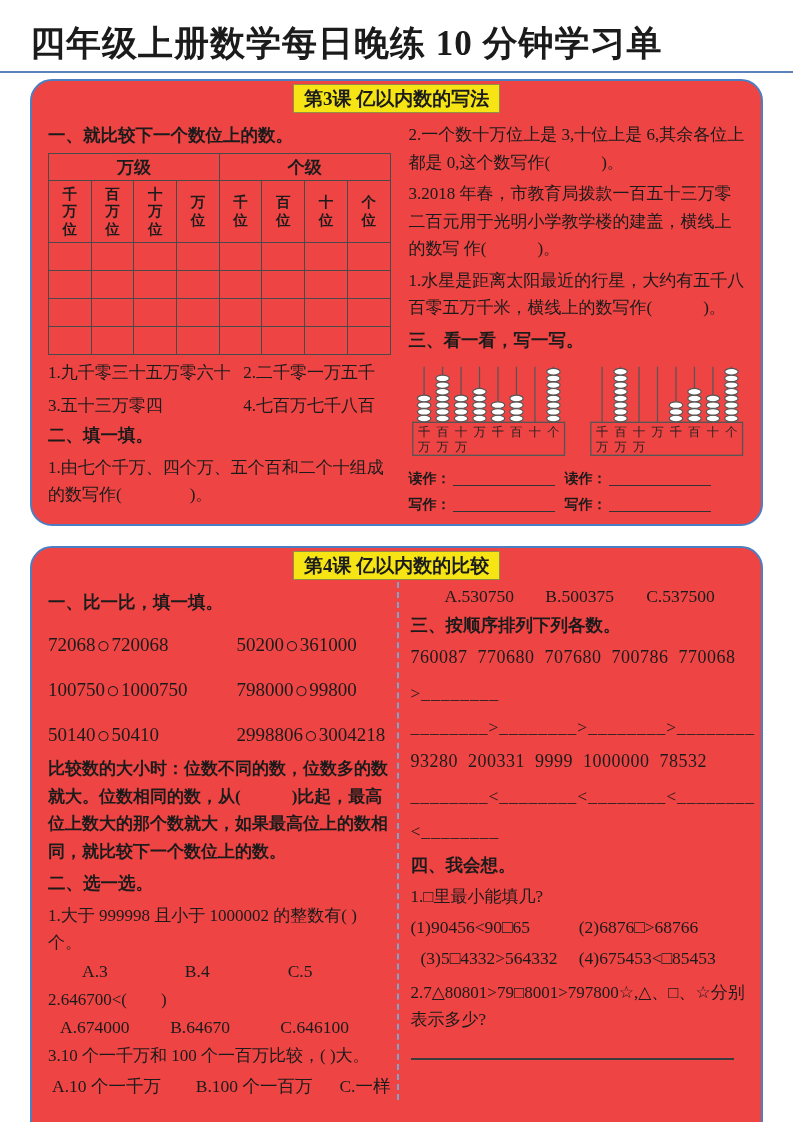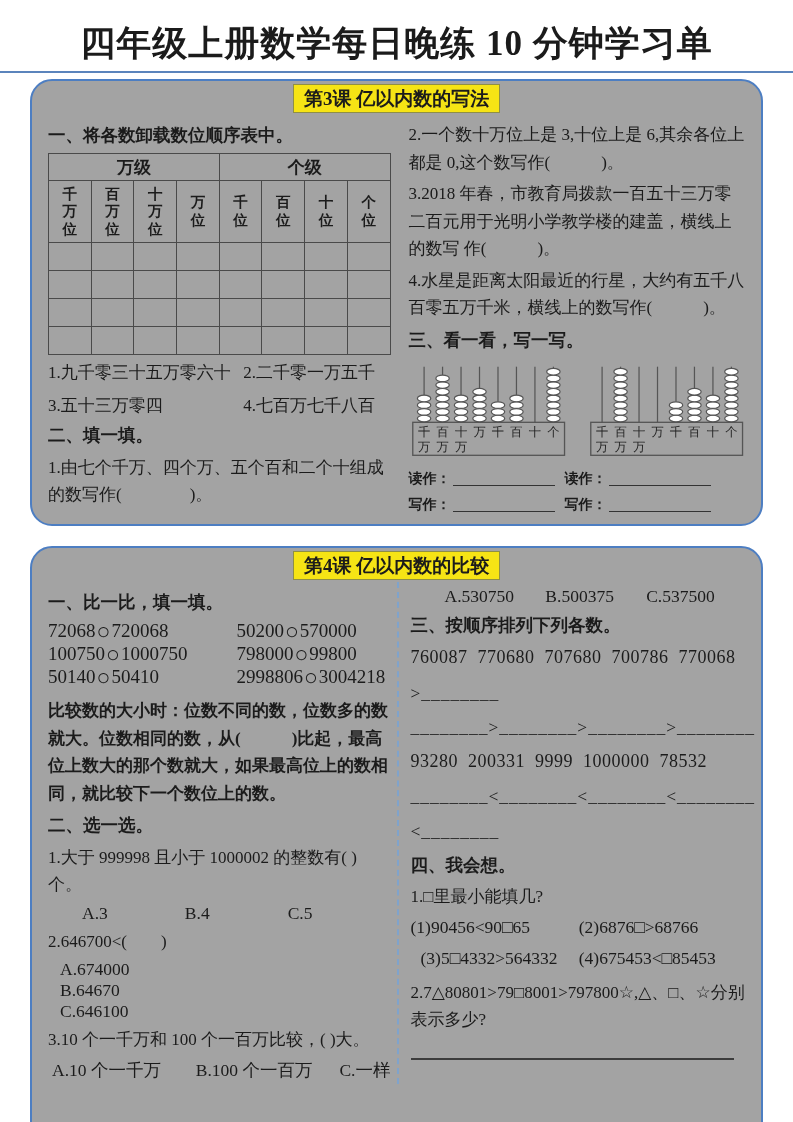--- a/index.html
+++ b/index.html
@@ -1,23 +1,23 @@
 <!DOCTYPE html>
 <html><head>
 <meta charset="utf-8">
 <style>
   * { box-sizing: border-box; }
   body { margin: 0; background: #fff; color: #1b1b1b;
          font-family: "Liberation Serif", "DejaVu Serif", "DejaVu Sans", serif; }
   .page { width: 793px; height: 1122px; margin: 0 auto; padding: 16px 30px 0; overflow: hidden; background: #fff; position: relative; }
 
-  h1.title { margin: 4px 0 0; text-align: center; font-size: 35px; font-weight: 900; letter-spacing: 1px; }
+  h1.title { margin: 4px 0 0; text-align: left; font-size: 35px; font-weight: 900; letter-spacing: 1px; }
   .title-rule { border-bottom: 2px solid #5b84bc; margin: 4px -30px 0; }
 
-  .card { border: 2.5px solid #4d7ec2; border-radius: 22px; margin-top: 6px; padding: 0 14px 6px; background: #a3a3a3; }
+  .card { border: 2.5px solid #4d7ec2; border-radius: 22px; margin-top: 6px; padding: 0 14px 6px; background: #ef4444; }
   .card-header { display: table; margin: 3px auto 2px; background: #f6e415; border: 1px solid #8f8f45;
                  padding: 0 10px; font-size: 19px; font-weight: bold; line-height: 27px; }
   .cols { display: flex; }
   .col { width: 50%; padding: 2px 6px 0 2px; }
   .col.r { padding: 2px 0 0 12px; }
   .divided .col.r { border-left: 2px dashed #7fa3cc; }
 
   p { margin: 4px 0; font-size: 17px; line-height: 1.62; }
   .q-title { font-weight: bold; font-size: 17.5px; }
 
@@ -31,21 +31,21 @@
 
   .items-grid { display: grid; grid-template-columns: 57% 43%; row-gap: 10px; margin: 6px 0 2px; font-size: 17px; }
 
   
   .abacus-row { display: flex; gap: 18px; margin: 6px 0 2px; }
   .abacus { width: 172px; height: 102px; }
   .rw-row { display: flex; align-items: flex-end; margin: 8px 0 2px; font-size: 14px; font-weight: bold; }
   .rw-row .blank { display: inline-block; width: 102px; border-bottom: 1.7px solid #333; height: 1.1em; margin: 0 10px 2px 2px; }
 
   
-  .pairs { display: grid; grid-template-columns: 55% 45%; margin: 4px 0 8px; font-size: 19px; }
+  .pairs { display: grid; grid-template-columns: 55% 45%; row-gap: 22px; margin: 18px 0 8px; font-size: 19px; }
   .pair { white-space: nowrap; }
   .circ { font-size: 23px; line-height: 1; vertical-align: -2px; padding: 0 1px; }
   .opts { display: flex; margin: 2px 0; font-size: 17.5px; }
   .opts span { flex: 1; }
   .opts.indent span:first-child { padding-left: 34px; }
   .numsline { white-space: pre-wrap; font-size: 18px; letter-spacing: 0.5px; }
   .orderline { font-size: 17.5px; letter-spacing: 1px; margin: 6px 0; }
   .answer-rule { border-top: 2px solid #3c3c3c; width: 96%; margin: 24px 0 14px; }
 
   .watermark { position: relative; text-align: center; margin-top: 8px; height: 28px; }
@@ -60,21 +60,21 @@
 <div class="page">
 
   <h1 class="title">四年级上册数学每日晚练 10 分钟学习单</h1>
   <div class="title-rule"></div>
 
   <section class="card" style="height:447px;">
     <div class="card-header">第3课 亿以内数的写法</div>
     <div class="cols">
 
       <div class="col">
-        <p class="q-title">一、将各数卸载数位顺序表中。</p>
+        <p class="q-title">一、就比较下一个数位上的数。</p>
 
         <table class="place">
           <thead>
             <tr>
               <th class="grp" colspan="4">万级</th>
               <th class="grp" colspan="4">个级</th>
             </tr>
             <tr>
               <th class="colh"><span>千万位</span></th>
               <th class="colh"><span>百万位</span></th>
@@ -137,21 +137,21 @@
           <span>4.七百万七千八百</span>
         </div>
 
         <p class="q-title">二、填一填。</p>
         <p>1.由七个千万、四个万、五个百和二个十组成的数写作(　　　　)。</p>
       </div>
 
       <div class="col r">
         <p>2.一个数十万位上是 3,十位上是 6,其余各位上都是 0,这个数写作(　　　)。</p>
         <p>3.2018 年春，市教育局拨款一百五十三万零二百元用于光明小学教学楼的建盖，横线上的数写 作(　　　)。</p>
-        <p>4.水星是距离太阳最近的行星，大约有五千八百零五万千米，横线上的数写作(　　　)。</p>
+        <p>1.水星是距离太阳最近的行星，大约有五千八百零五万千米，横线上的数写作(　　　)。</p>
         <p class="q-title">三、看一看，写一写。</p>
 
         <div class="abacus-row">
           <svg id="abacus1" class="abacus" viewBox="0 0 170 100">
               <rect x="4" y="62" width="161" height="35" fill="none" stroke="#555" stroke-width="1.4"></rect>
               <line x1="16" y1="3" x2="16" y2="62" stroke="#555" stroke-width="1.3"></line>
               <ellipse cx="16" cy="58" rx="7.1" ry="3.5" fill="#fff" stroke="#555" stroke-width="1.3"></ellipse>
               <ellipse cx="16" cy="50.9" rx="7.1" ry="3.5" fill="#fff" stroke="#555" stroke-width="1.3"></ellipse>
               <ellipse cx="16" cy="43.8" rx="7.1" ry="3.5" fill="#fff" stroke="#555" stroke-width="1.3"></ellipse>
               <ellipse cx="16" cy="36.7" rx="7.1" ry="3.5" fill="#fff" stroke="#555" stroke-width="1.3"></ellipse>
@@ -275,38 +275,38 @@
 
   <section class="card" style="height:664px; margin-top:20px;">
     <div class="card-header">第4课 亿以内数的比较</div>
     <div class="cols divided">
 
       <div class="col">
         <p class="q-title">一、比一比，填一填。</p>
 
         <div class="pairs">
           <span class="pair"><span>72068</span><span class="circ">○</span><span>720068</span></span>
-          <span class="pair"><span>50200</span><span class="circ">○</span><span>570000</span></span>
+          <span class="pair"><span>50200</span><span class="circ">○</span><span>361000</span></span>
           <span class="pair"><span>100750</span><span class="circ">○</span><span>1000750</span></span>
           <span class="pair"><span>798000</span><span class="circ">○</span><span>99800</span></span>
           <span class="pair"><span>50140</span><span class="circ">○</span><span>50410</span></span>
           <span class="pair"><span>2998806</span><span class="circ">○</span><span>3004218</span></span>
         </div>
 
         <p style="font-weight:600;">比较数的大小时：位数不同的数，位数多的数就大。位数相同的数，从(　　　)比起，最高位上数大的那个数就大，如果最高位上的数相同，就比较下一个数位上的数。</p>
 
         <p class="q-title">二、选一选。</p>
         <p>1.大于 999998 且小于 1000002 的整数有(  )个。</p>
         <div class="opts indent">
           <span>A.3</span>
           <span>B.4</span>
           <span>C.5</span>
         </div>
         <p>2.646700&lt;(　　)</p>
-        <div class="opts" style="padding-left:12px;flex-direction:column;">
+        <div class="opts" style="padding-left:12px;">
           <span>A.674000</span>
           <span>B.64670</span>
           <span>C.646100</span>
         </div>
         <p>3.10 个一千万和 100 个一百万比较，(  )大。</p>
         <div class="opts" style="padding-left:4px;">
           <span>A.10 个一千万</span>
           <span>B.100 个一百万</span>
           <span style="flex:0 0 auto;">C.一样</span>
         </div>

